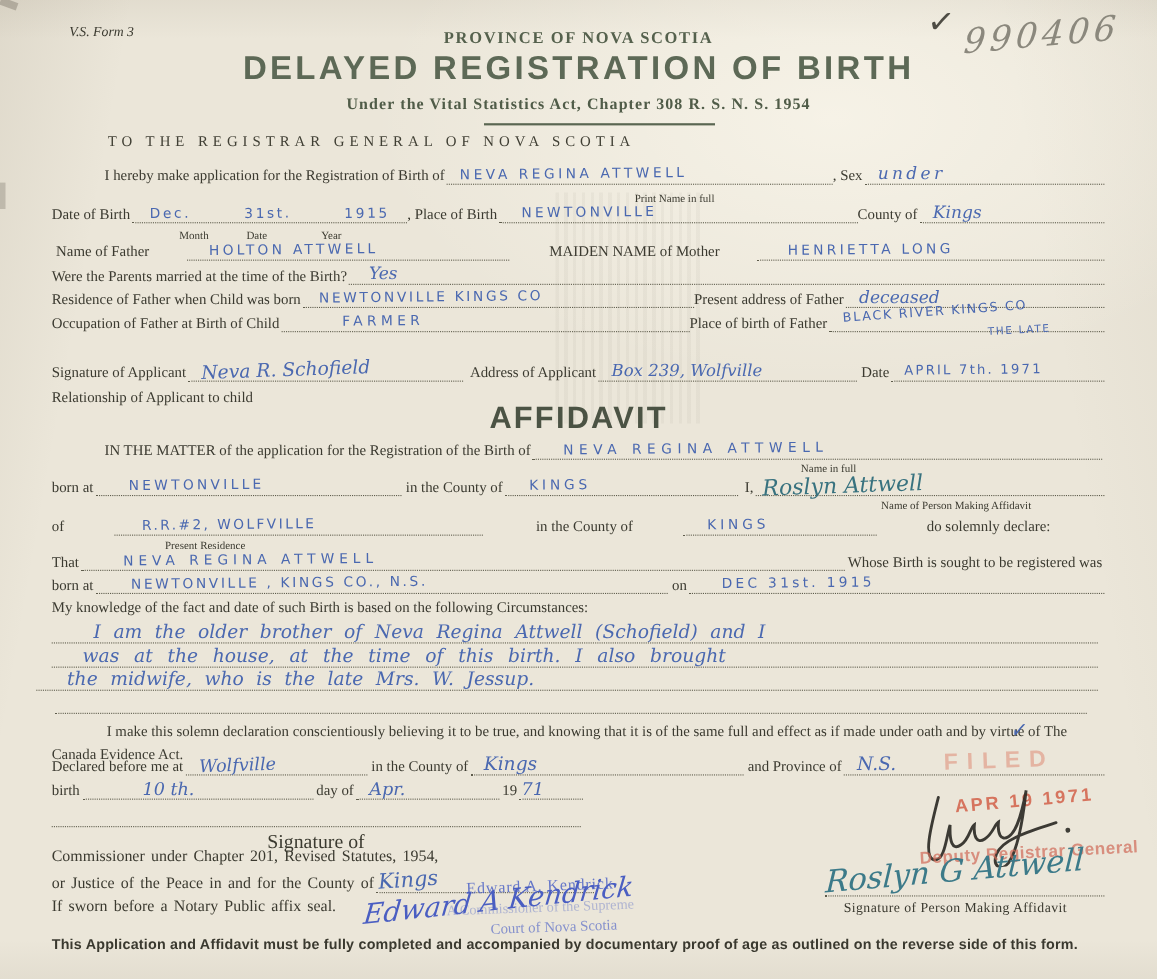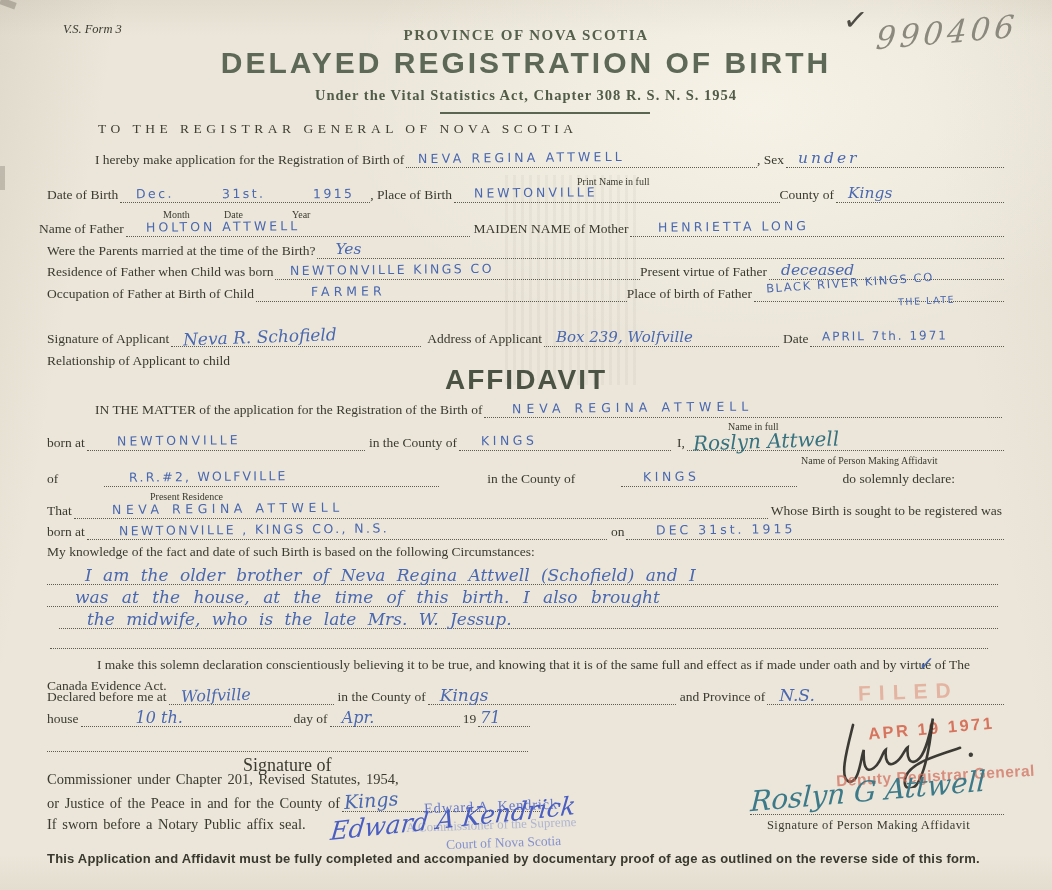--- a/index.html
+++ b/index.html
@@ -73,21 +73,21 @@
       </span>
     <span class="lbl">County of</span>
     <span class="f" style="width:168px;">
         <span class="hwc">Kings</span>
       </span>
   </div>
   <div class="sub" style="left:163px;top:209px;">Month</div>
   <div class="sub" style="left:224px;top:209px;">Date</div>
   <div class="sub" style="left:292px;top:209px;">Year</div>
 
-  <div class="r" style="top:218px;left:39px;right:48px;">
+  <div class="r" style="top:218px;left:51px;right:48px;gap:32px;">
     <span class="lbl">Name of Father</span>
     <span class="f grow">
         <span class="hwp" style="letter-spacing:3px;padding-left:20px;">HOLTON ATTWELL</span>
       </span>
     <span class="lbl" style="padding-left:4px;">MAIDEN NAME of Mother</span>
     <span class="f" style="flex:1.15 1 auto;margin-top:32px;">
         <span class="hwp" style="letter-spacing:3px;padding-left:28px;">HENRIETTA LONG</span>
       </span>
   </div>
 
@@ -96,21 +96,21 @@
     <span class="f grow">
         <span class="hwc" style="padding-left:18px;">Yes</span>
       </span>
   </div>
 
   <div class="r" style="top:261px;left:47px;right:48px;">
     <span class="lbl">Residence of Father when Child was born</span>
     <span class="f grow">
         <span class="hwp" style="padding-left:15px;">NEWTONVILLE KINGS CO</span>
       </span>
-    <span class="lbl">Present virtue of Father</span>
+    <span class="lbl">Present address of Father</span>
     <span class="f" style="width:235px;">
         <span class="hwc">deceased</span>
       </span>
   </div>
 
   <div class="r" style="top:283px;left:47px;right:48px;">
     <span class="lbl">Occupation of Father at Birth of Child</span>
     <span class="f grow">
         <span class="hwp" style="letter-spacing:4px;padding-left:55px;">FARMER</span>
       </span>
@@ -204,21 +204,21 @@
   <div class="r" style="top:566px;left:47px;right:54px;">
     <span class="f grow">
         <span class="hwc" style="font-size:17px;padding-left:38px;word-spacing:6px;">I am the older brother of Neva Regina Attwell (Schofield) and I</span>
       </span>
   </div>
   <div class="r" style="top:588px;left:47px;right:54px;">
     <span class="f grow">
         <span class="hwc" style="font-size:17px;padding-left:28px;word-spacing:8px;">was at the house, at the time of this birth. I also brought</span>
       </span>
   </div>
-  <div class="r" style="top:609px;left:59px;right:54px;align-items:center;">
+  <div class="r" style="top:609px;left:33px;right:54px;">
     <span class="f grow">
         <span class="hwc" style="font-size:17px;padding-left:28px;word-spacing:6px;">the midwife, who is the late Mrs. W. Jessup.</span>
       </span>
   </div>
   <div class="r" style="top:630px;left:50px;right:64px;">
     <span class="f grow"></span>
   </div>
 
   <p class="plain" style="left:47px;top:654px;width:952px;white-space:normal;line-height:21px;text-indent:50px;margin:0;">I make this solemn declaration conscientiously believing it to be true, and knowing that it is of the same full and effect as if made under oath and by virtue of The Canada Evidence Act.</p>
   <div style="position:absolute;left:920px;top:655px;font-size:15px;color:#4a68b0;transform:rotate(14deg) scaleY(1.5);">✓</div>
@@ -232,21 +232,21 @@
     <span class="f" style="width:248px;">
         <span class="hwc" style="font-size:17px;">Kings</span>
       </span>
     <span class="lbl" style="padding-left:4px;">and Province of</span>
     <span class="f grow">
         <span class="hwc" style="font-size:17px;">N.S.</span>
       </span>
   </div>
 
   <div class="r" style="top:708px;left:47px;width:483px;">
-    <span class="lbl">house</span>
+    <span class="lbl">birth</span>
     <span class="f" style="width:210px;">
         <span class="hwc" style="font-size:16px;padding-left:55px;">10 th.</span>
       </span>
     <span class="lbl" style="padding-left:3px;">day of</span>
     <span class="f" style="width:130px;">
         <span class="hwc" style="font-size:16px;">Apr.</span>
       </span>
     <span class="lbl" style="padding-left:3px;">19</span>
     <span class="f grow">
         <span class="hwc" style="font-size:16px;padding-left:2px;">71</span>

